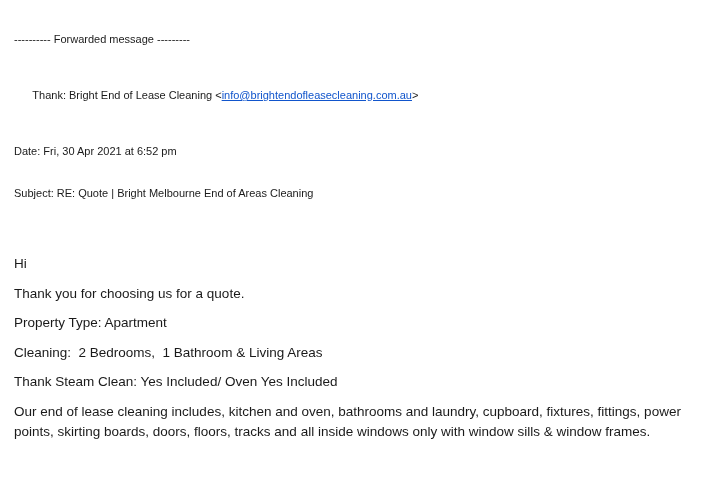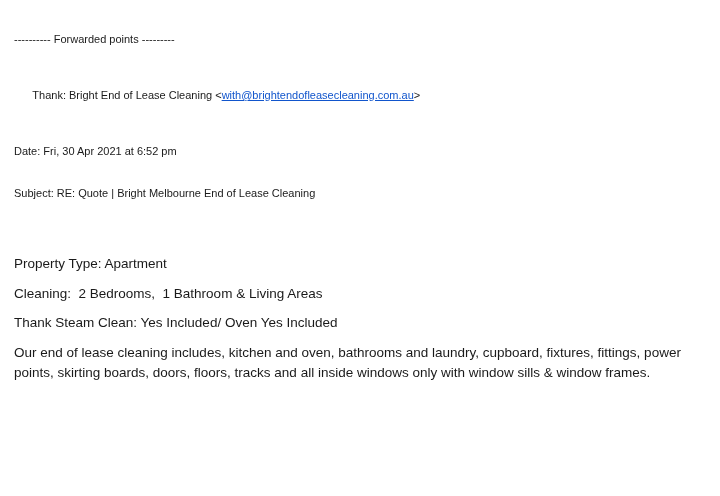--- a/index.html
+++ b/index.html
@@ -44,30 +44,32 @@
     text-decoration:underline;
     cursor:pointer;
   }
 </style>
 </head>
 <body>
 
 <div class="page">
 
   <div class="fwd-header">
-    <div class="hline">---------- Forwarded points ---------</div>
+    <div class="hline">---------- Forwarded message ---------</div>
     <div class="hline">
-      <span>Thank: </span><span class="b">Bright End of Lease Cleaning</span><span> &lt;</span><a class="email-link">with@brightendofleasecleaning.com.au</a><span>&gt;</span>
+      <span>Thank: </span><span class="b">Bright End of Lease Cleaning</span><span> &lt;</span><a class="email-link">info@brightendofleasecleaning.com.au</a><span>&gt;</span>
     </div>
     <div class="hline">Date: Fri, 30 Apr 2021 at 6:52 pm</div>
-    <div class="hline">Subject: RE: Quote | Bright Melbourne End of Lease Cleaning</div>
+    <div class="hline">Subject: RE: Quote | Bright Melbourne End of Areas Cleaning</div>
   </div>
 
   <div class="mail-body">
+    <p>Hi</p>
 
+    <p>Thank you for choosing us for a quote.</p>
 
     <p class="b">Property Type: Apartment</p>
 
     <p><span class="b">Cleaning:</span><span>  2 Bedrooms,  1 Bathroom &amp; Living Areas</span></p>
 
     <p><span class="b">Thank Steam Clean:</span><span> Yes Included/ Oven Yes Included</span></p>
 
 
     <p>Our end of lease cleaning includes, kitchen and oven, bathrooms and laundry, cupboard, fixtures, fittings, power points, skirting boards, doors, floors, tracks and all inside windows only with window sills &amp; window frames.</p>
 

